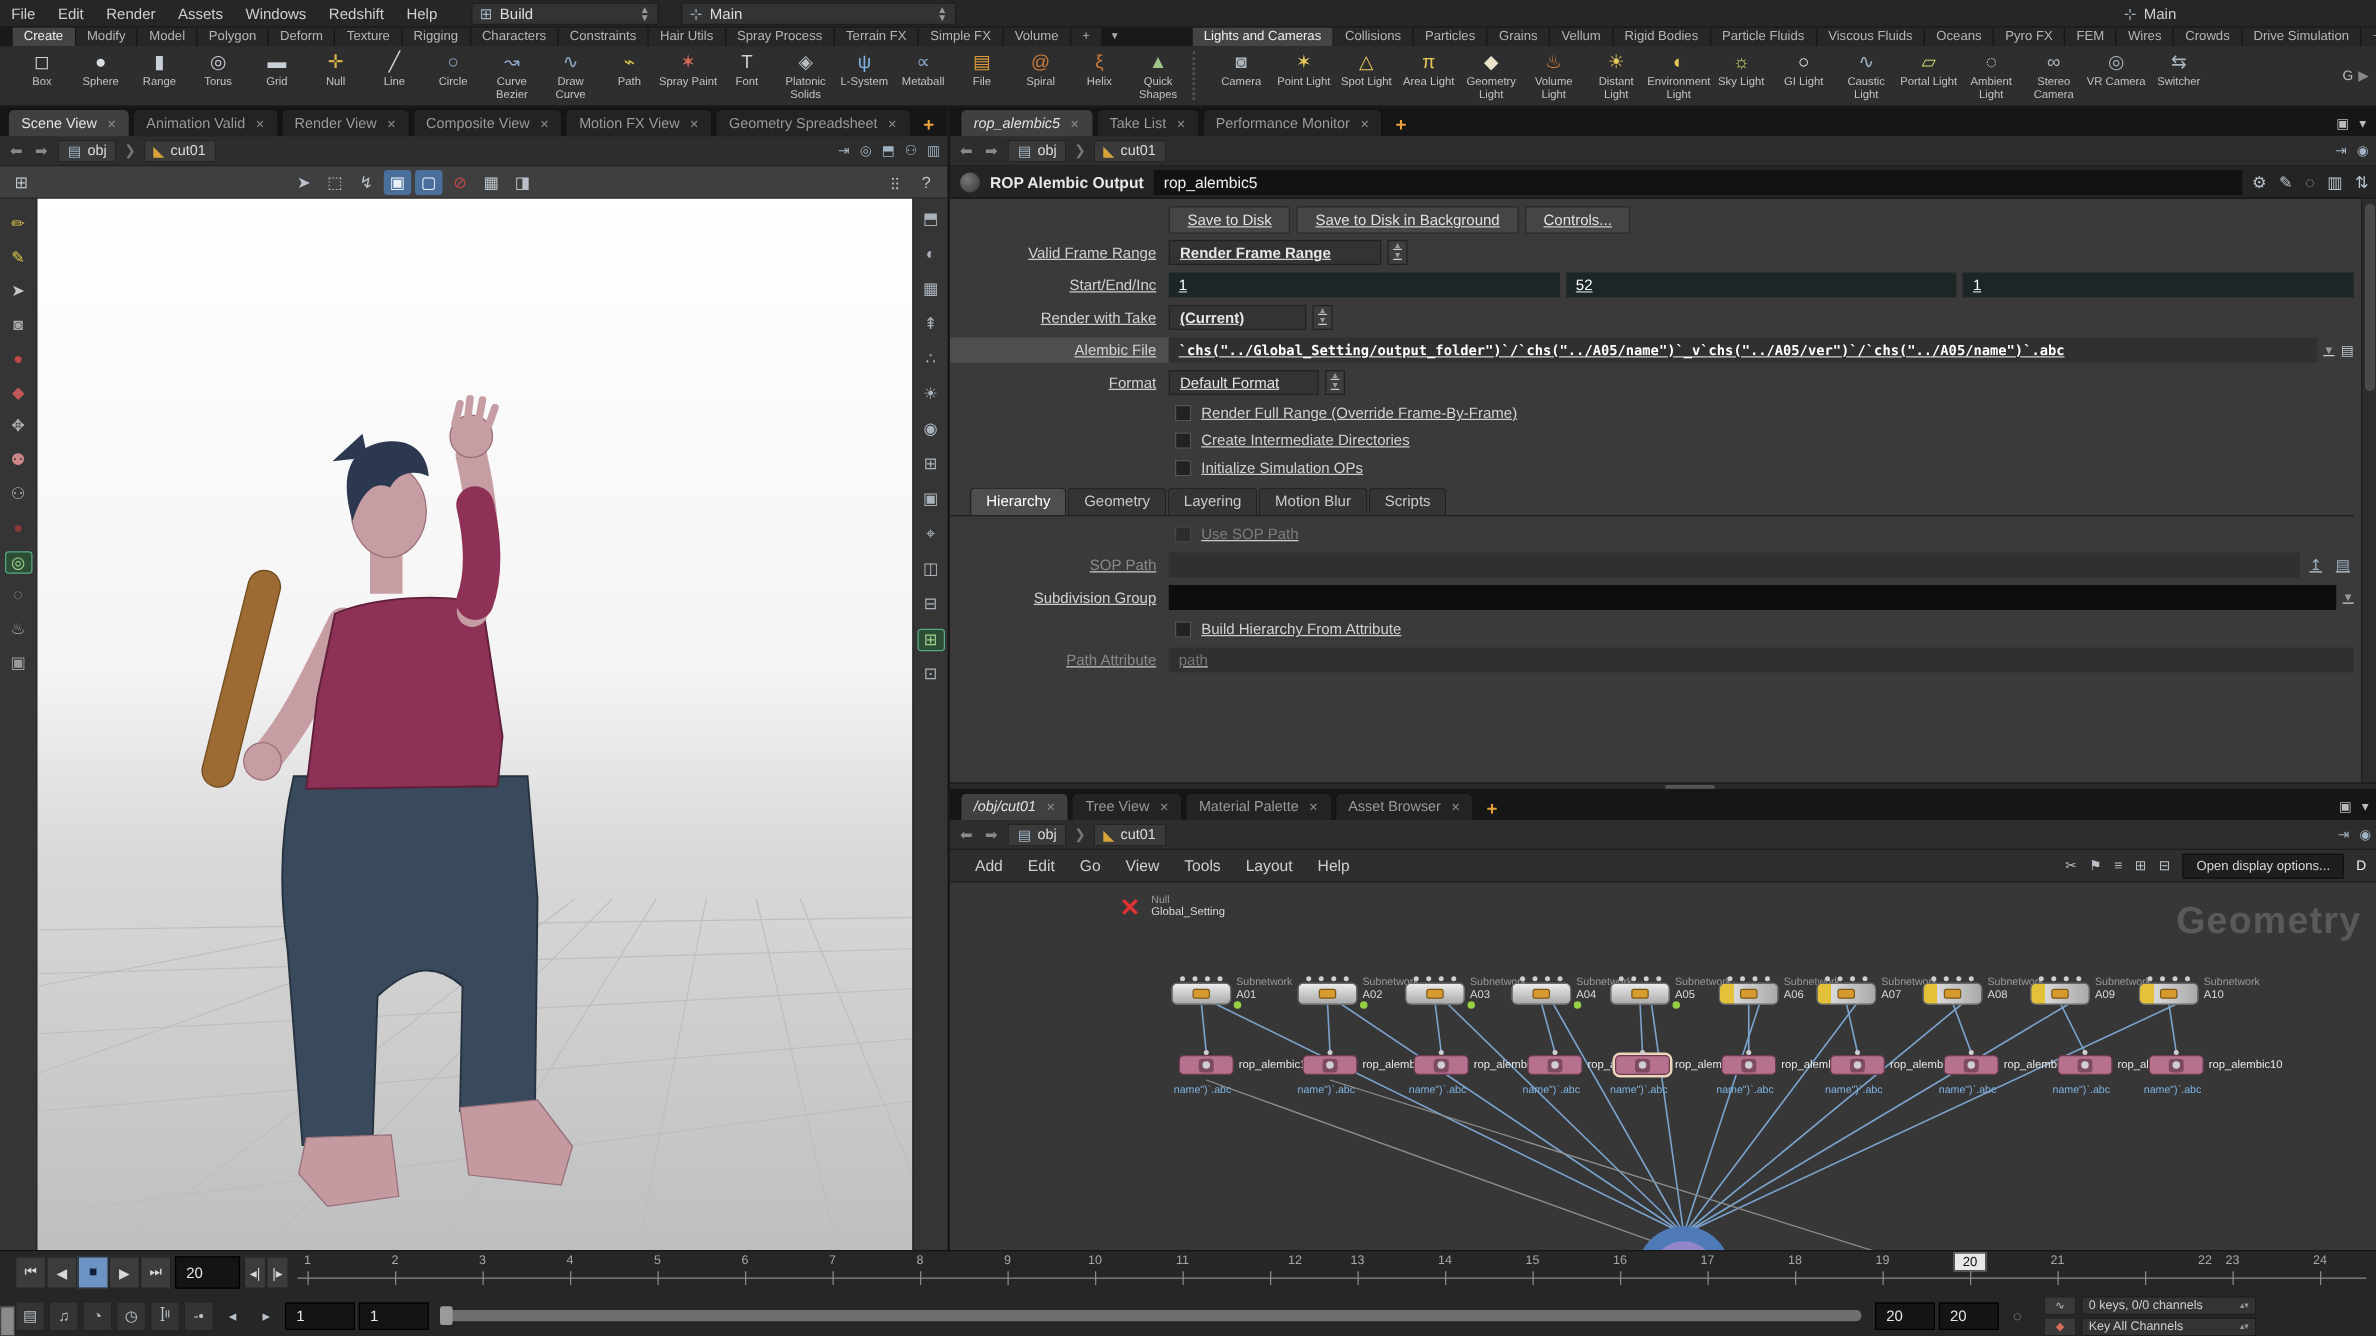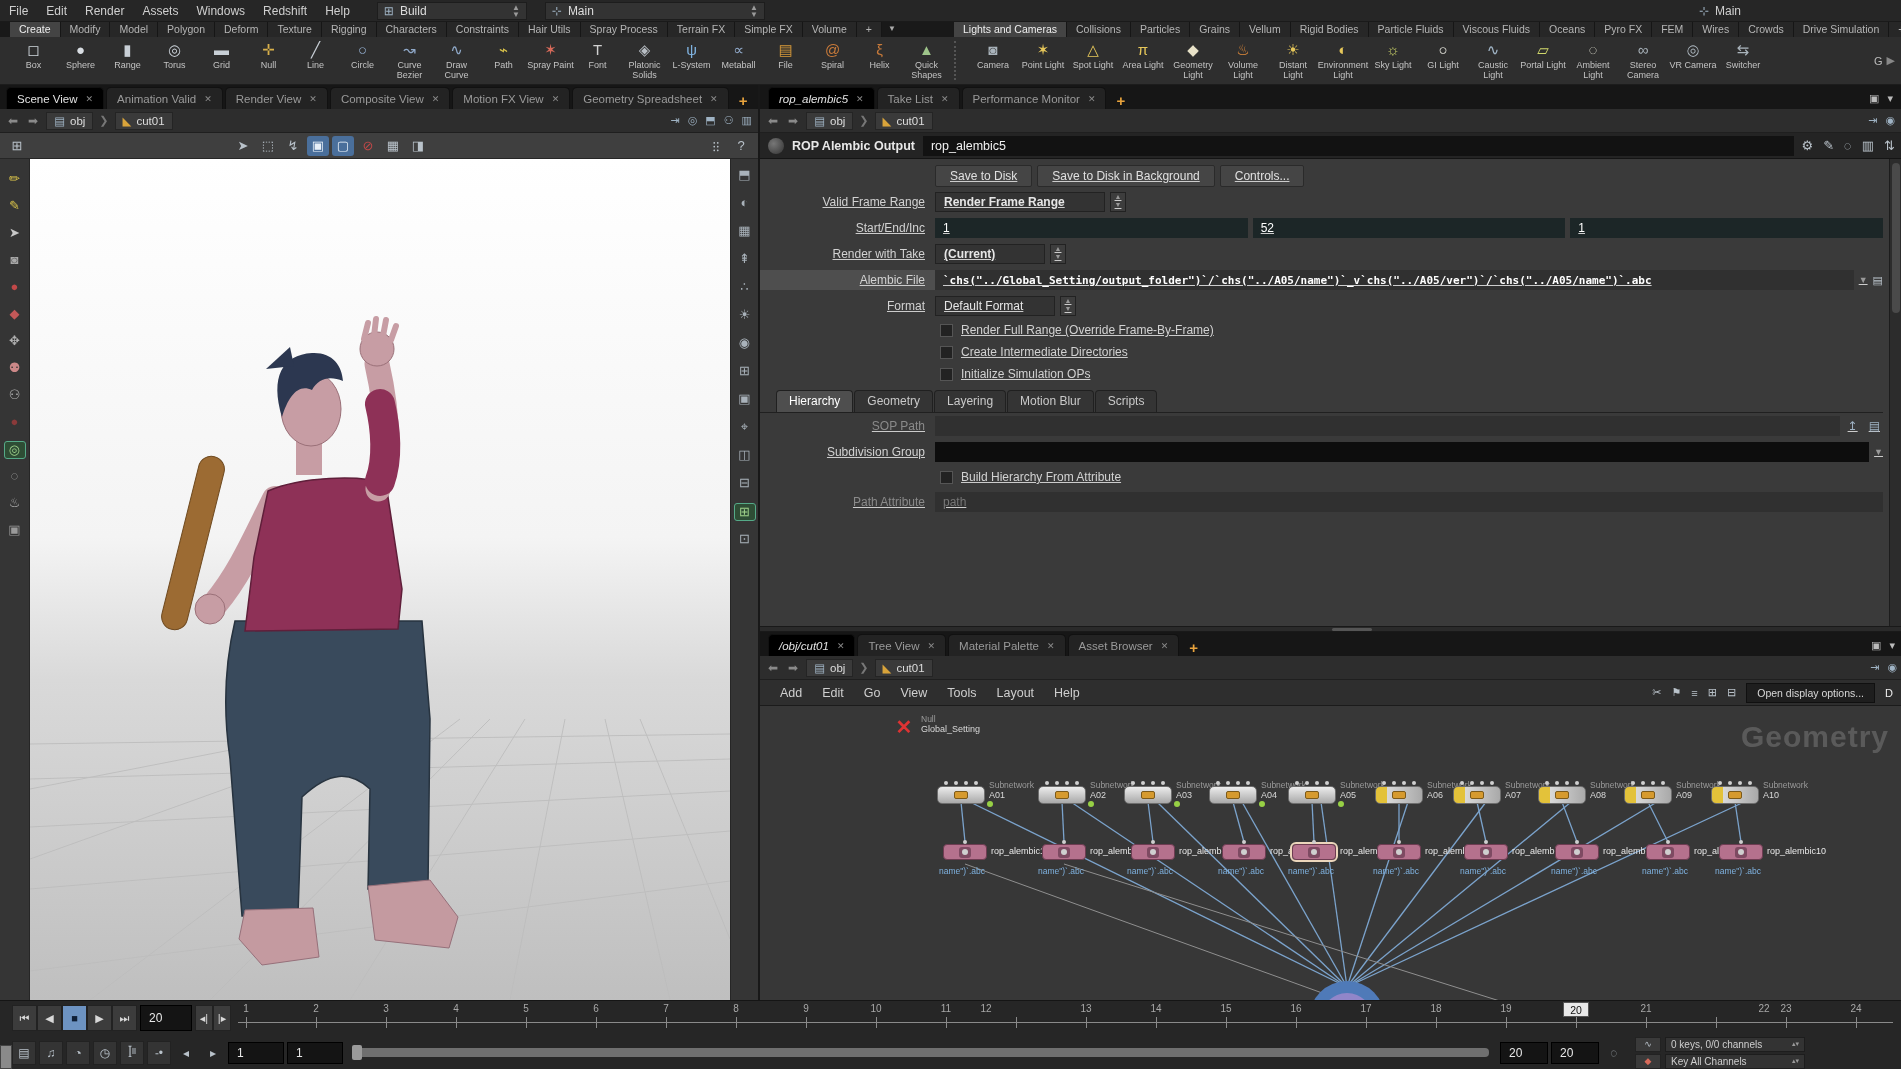--- a/index.html
+++ b/index.html
@@ -20,21 +20,21 @@
   .tab-arrow{color:#aaa;font-size:8px;padding:2px 6px;}
   #shelfTools{left:0;top:37px;width:1901px;height:48px;background:#2e2e2e;display:flex;border-bottom:1px solid #1c1c1c;}
   .shelf-tool{width:47px;display:flex;flex-direction:column;align-items:center;justify-content:flex-start;padding-top:3px;}
   .shelf-tool .glyph{font-size:15px;height:20px;line-height:20px;color:#b9c2ca;}
   .shelf-tool .tlabel{font-size:9px;color:#c3c3c3;text-align:center;line-height:9.5px;margin-top:1px;}
   .shelf-div{width:10px;margin:4px 4px;border-left:2px dotted #555;}
   .shelf-over{margin-left:auto;display:flex;align-items:center;gap:4px;color:#bbb;padding-right:6px;}
   
   .pane-tabrow{height:24px;background:#161616;display:flex;align-items:flex-end;}
   .pane-tab{display:flex;align-items:center;gap:8px;height:22px;padding:0 10px;background:#232323;color:#9a9a9a;border:1px solid #111;border-bottom:none;border-radius:5px 5px 0 0;margin-right:2px;font-size:11.5px;white-space:nowrap;}
-  .pane-tab.active{background:#000000;color:#e2e2e2;justify-content:flex-end;}
+  .pane-tab.active{background:#404040;color:#e2e2e2;justify-content:flex-end;}
   .pane-tab.italic .pt-label{font-style:italic;}
   .pane-tab .x{color:#8a8a8a;font-size:9px;}
   .pane-plus{color:#e8a33d;font-size:15px;font-weight:bold;padding:0 8px;}
   .tabrow-right{margin-left:auto;display:flex;align-items:center;gap:8px;padding:0 8px 4px;color:#bbb;}
   .pathbar{height:24px;background:#2d2d2d;display:flex;align-items:center;gap:6px;padding:0 6px;border-bottom:1px solid #1f1f1f;}
   .nav-arrow{color:#8a8a8a;font-size:12px;padding:0 2px;}
   .chip{display:flex;align-items:center;gap:5px;background:#3a3a3a;border:1px solid #242424;height:18px;padding:0 7px;color:#ddd;font-size:11.5px;}
   .crumb-sep{color:#777;}
   .pathbar .bar-right{margin-left:auto;display:flex;gap:8px;color:#9fb3c4;}
   
@@ -636,20 +636,25 @@
           <span class="chk"></span>
           <span class="clabel">Initialize Simulation OPs</span>
         </div>
       <div id="ptabs">
         <span class="ptab active">Hierarchy</span>
           <span class="ptab">Geometry</span>
           <span class="ptab">Layering</span>
           <span class="ptab">Motion Blur</span>
           <span class="ptab">Scripts</span>
       </div>
+      <div class="prow chkrow disabled" style="height:24px;margin-top:2px">
+        <span class="chk-ind"></span>
+        <span class="chk" style="opacity:.5"></span>
+        <span class="clabel">Use SOP Path</span>
+      </div>
       <div class="prow">
         <span class="plabel dim">SOP Path</span>
         <div class="pctrl">
           <div class="pfield plain"></div>
           <span class="mini-ic">↥</span>
           <span class="mini-ic">▤</span>
         </div>
       </div>
       <div class="prow">
         <span class="plabel">Subdivision Group</span>
@@ -1072,21 +1077,21 @@
           <div class="tnum" style="left: 428px;">7</div>
           <div class="tick" style="left: 498px;"></div>
           <div class="tnum" style="left: 498px;">8</div>
           <div class="tick" style="left: 568px;"></div>
           <div class="tnum" style="left: 568px;">9</div>
           <div class="tick" style="left: 638px;"></div>
           <div class="tnum" style="left: 638px;">10</div>
           <div class="tick" style="left: 708px;"></div>
           <div class="tnum" style="left: 708px;">11</div>
           <div class="tick" style="left: 778px;"></div>
-          <div class="tnum" style="left: 748px;">12</div>
+          <div class="tnum" style="left: 798px;">12</div>
           <div class="tick" style="left: 848px;"></div>
           <div class="tnum" style="left: 848px;">13</div>
           <div class="tick" style="left: 918px;"></div>
           <div class="tnum" style="left: 918px;">14</div>
           <div class="tick" style="left: 988px;"></div>
           <div class="tnum" style="left: 988px;">15</div>
           <div class="tick" style="left: 1058px;"></div>
           <div class="tnum" style="left: 1058px;">16</div>
           <div class="tick" style="left: 1128px;"></div>
           <div class="tnum" style="left: 1128px;">17</div>

